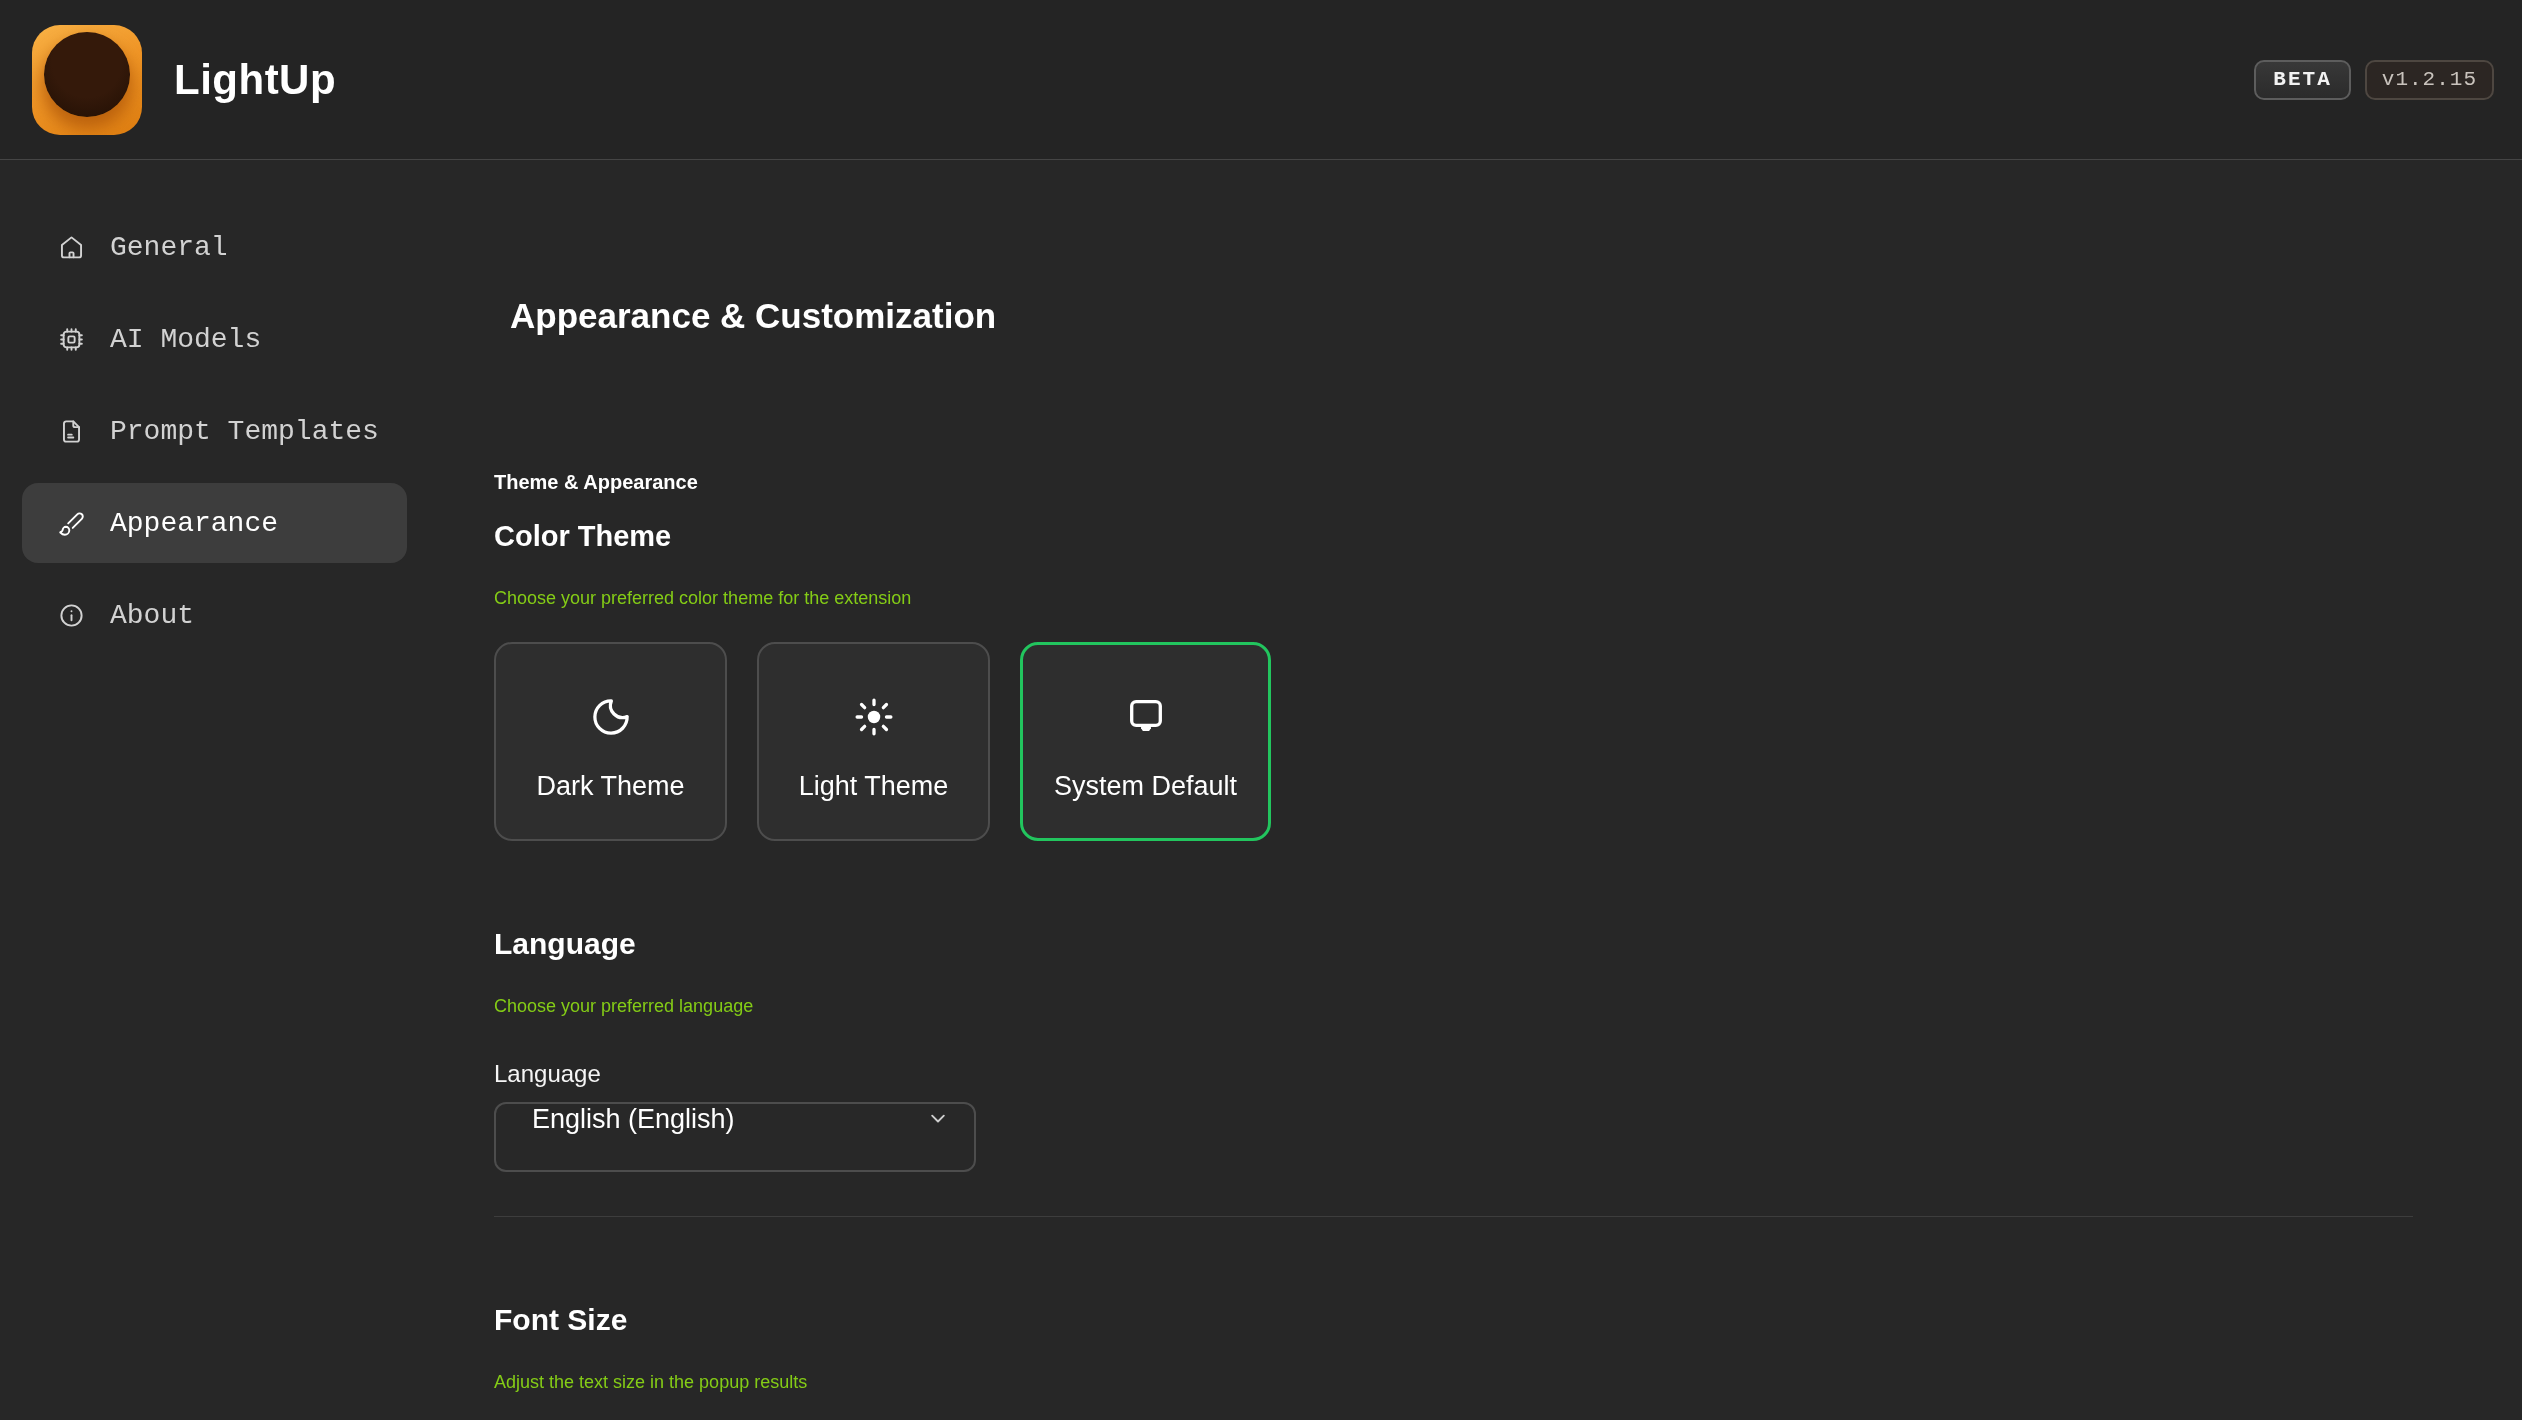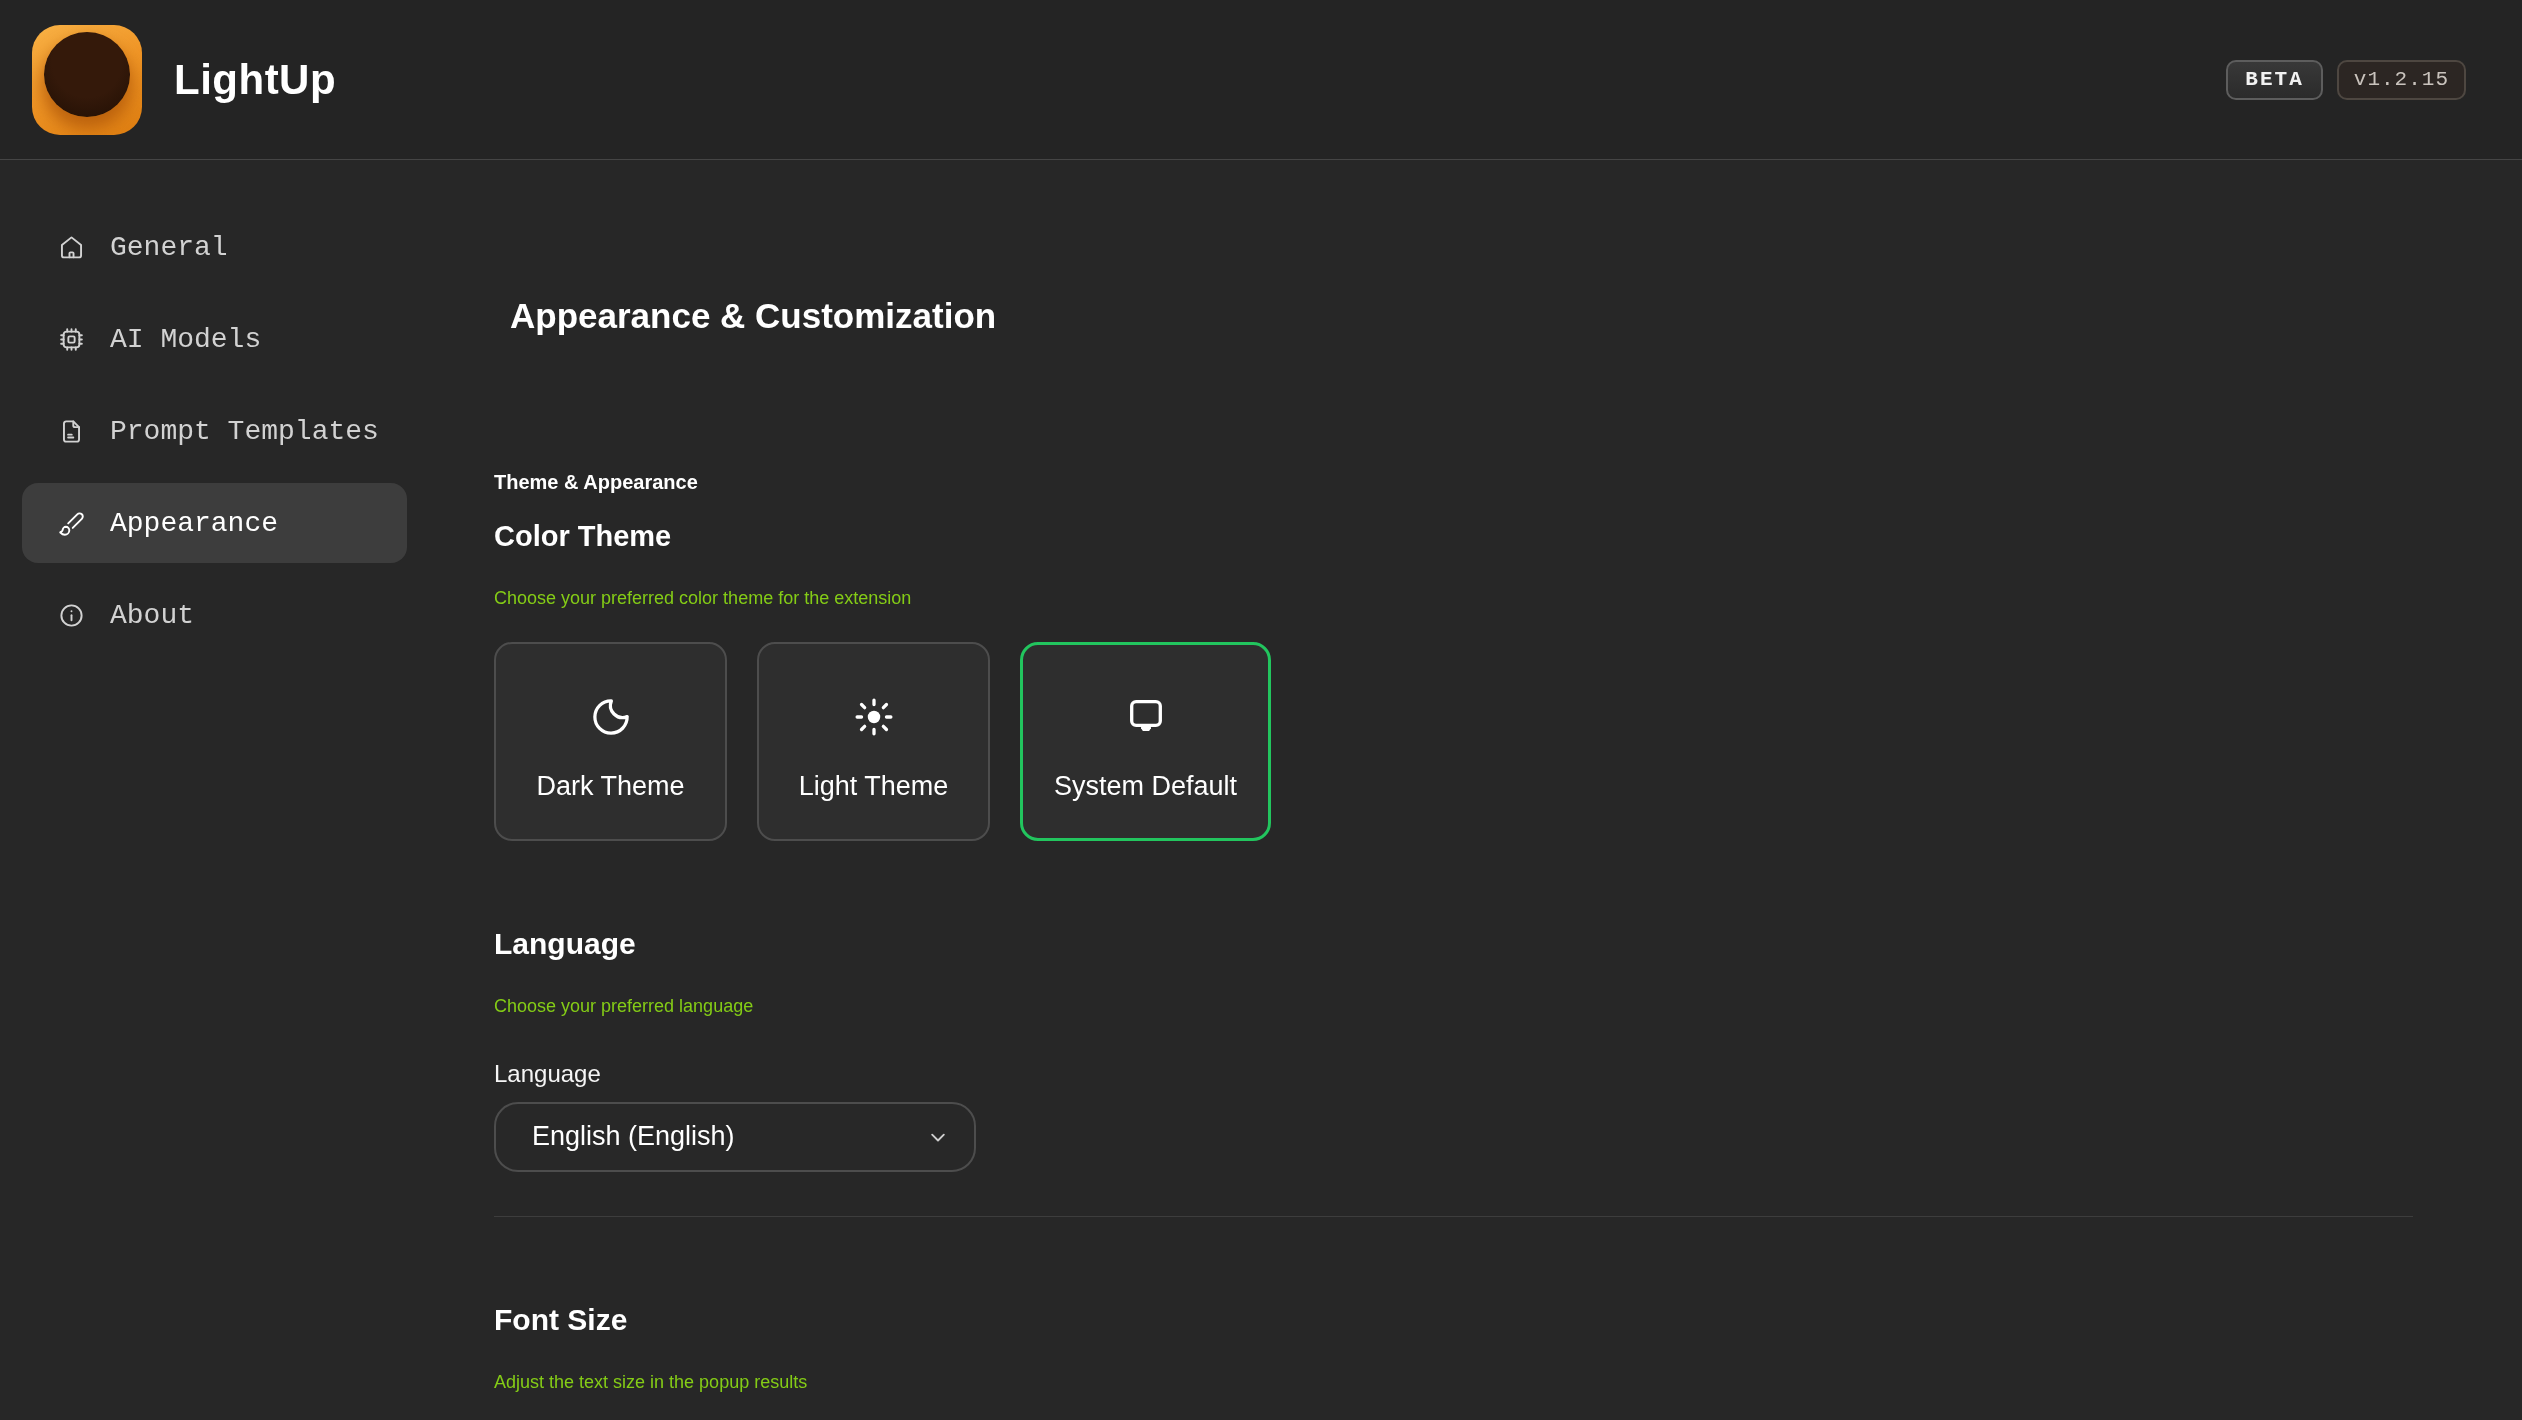--- a/index.html
+++ b/index.html
@@ -7,21 +7,21 @@
     position:relative; width:2522px; height:1420px; overflow:hidden;
     background:#272727; color:#fafafa;
     font-family:"Liberation Sans","DejaVu Sans",sans-serif;
     -webkit-font-smoothing:antialiased;
   }
 
   
   .app-header {
     height:160px; box-sizing:border-box;
     background:#242424; border-bottom:1px solid #454545;
-    display:flex; align-items:center; padding:0 56px 0 32px;
+    display:flex; align-items:center; padding:0 28px 0 32px;
   }
   .brand { display:flex; align-items:center; gap:32px; }
   .logo {
     width:110px; height:110px; flex:none; border-radius:28px; position:relative; overflow:hidden;
     background:linear-gradient(155deg,#f8b246 0%, var(--brand-orange,#ef9526) 48%, #dd7d10 100%);
   }
   .logo-eclipse {
     position:absolute; left:11%; top:7%; width:78%; height:77%; border-radius:50%;
     background:radial-gradient(circle at 50% 36%, #34190a 50%, #1f0e03 100%);
     box-shadow:0 10px 16px 2px rgba(173,85,10,0.75);
@@ -74,22 +74,22 @@
     display:flex; flex-direction:column; align-items:center; justify-content:center; gap:32px;
     color:#ffffff; cursor:pointer;
   }
   .theme-card.selected { border:3px solid var(--accent-green,#22c55e); }
   .theme-card-label { font-size:27px; white-space:nowrap; }
 
   
   .field-label { margin-top:42px; font-size:24px; color:#f5f5f5; }
   .select-box {
     margin-top:14px; width:482px; height:70px; box-sizing:border-box;
-    border:2px solid #4d4d4d; border-radius:24px; background:#282828;
-    display:flex; align-items:center; padding:0 22px 0 36px;
+    border:2px solid #4d4d4d; border-radius:12px; background:#282828;
+    display:flex; align-items:flex-start; padding:0 22px 0 36px;
     font-size:27px; color:#ffffff; cursor:pointer;
   }
   .select-box .chevron { margin-left:auto; color:#cfcfcf; display:flex; }
 
   .divider { border:none; border-top:1px solid #3d3d3d; margin:44px 0 0; }
 
   
   .size-cards { display:flex; gap:28px; margin-top:31px; }
   .size-card {
     width:196px; height:150px; flex:none; box-sizing:border-box;

